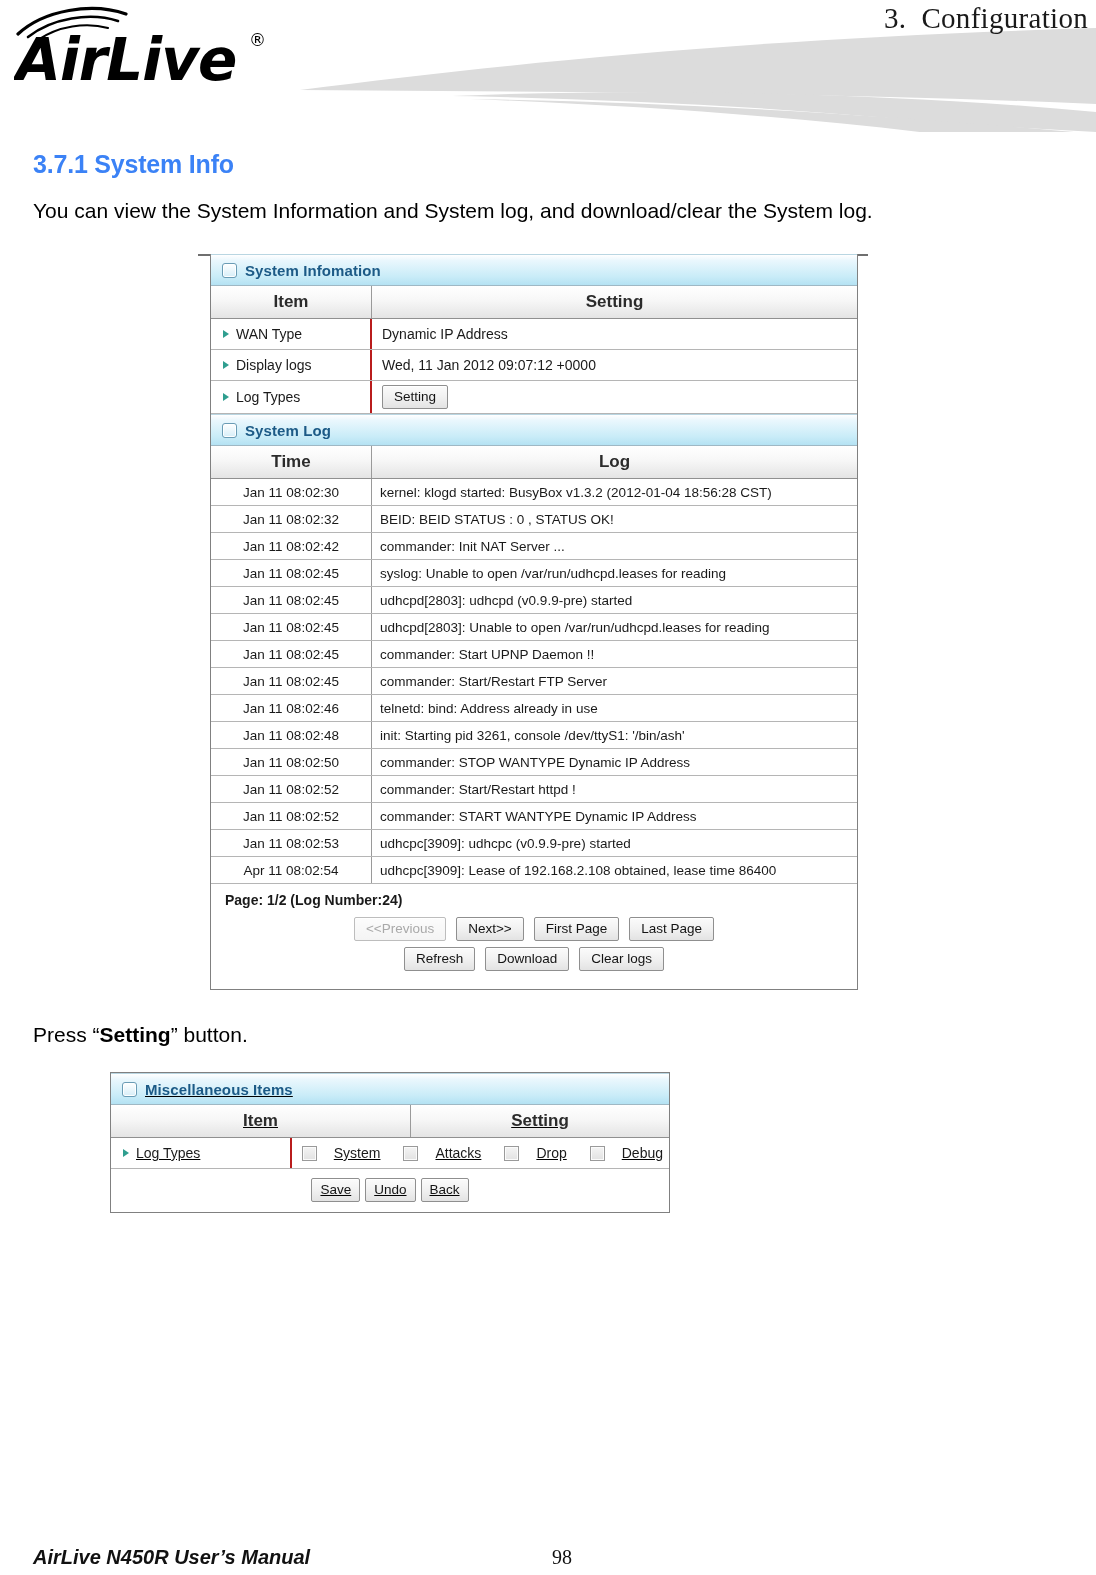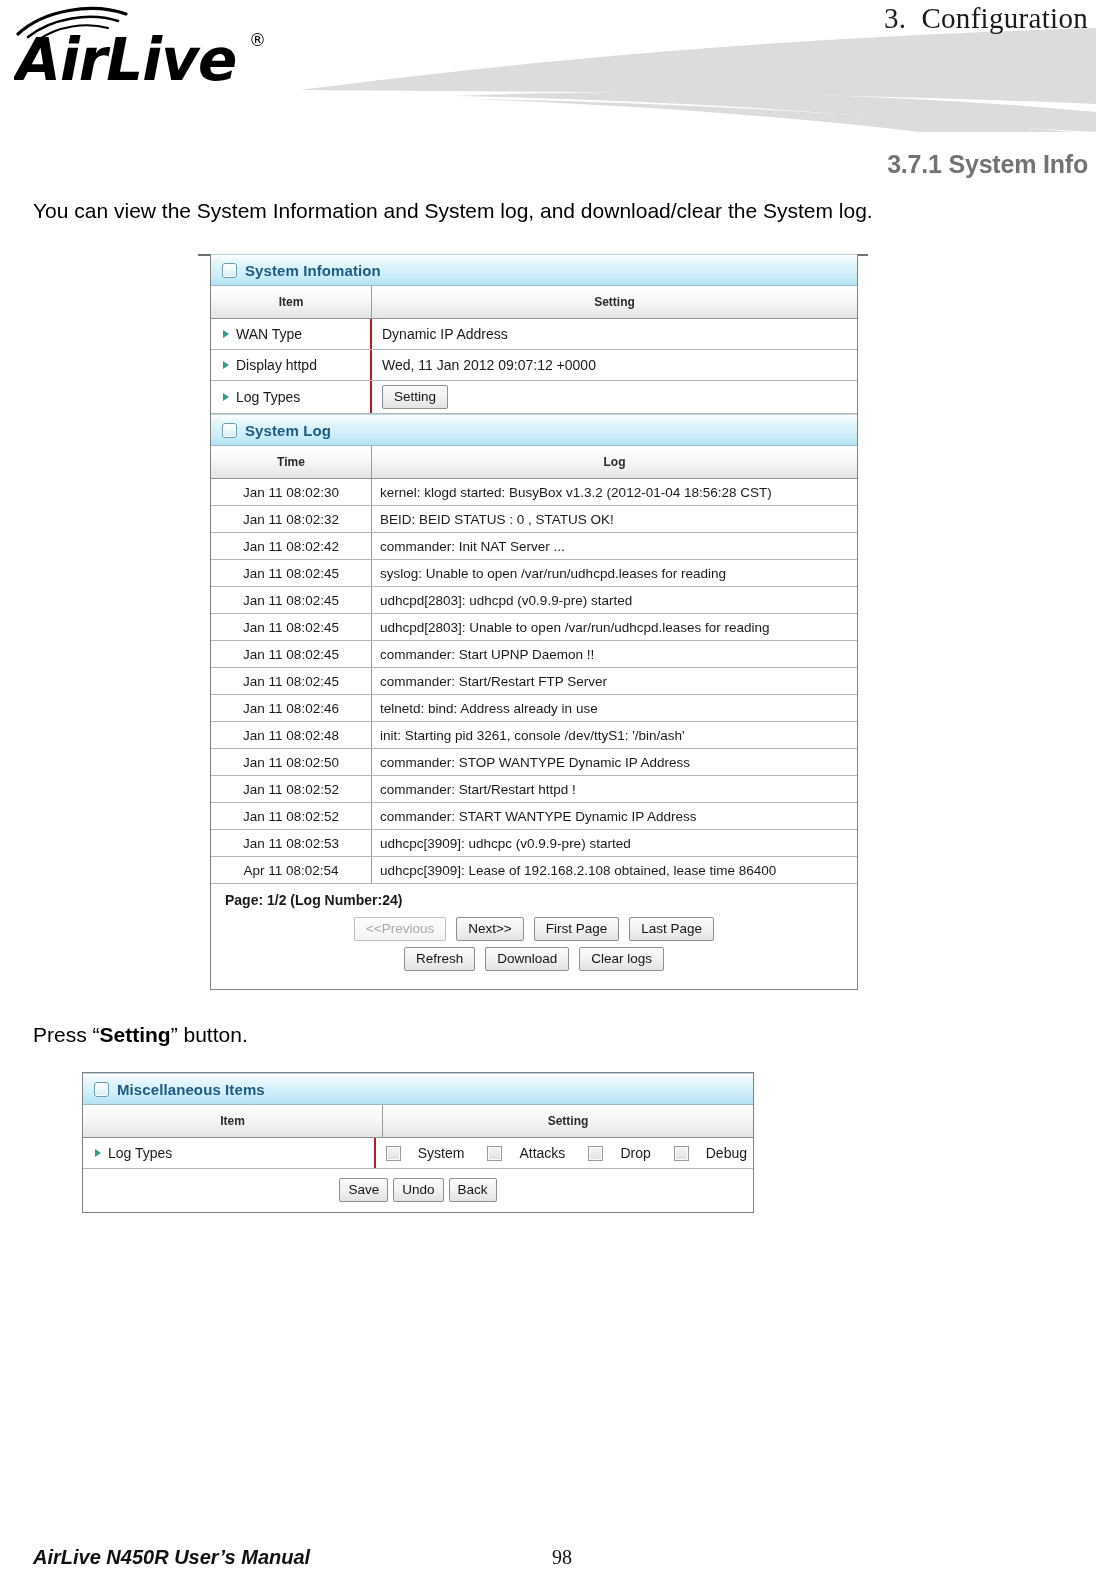--- a/index.html
+++ b/index.html
@@ -47,22 +47,21 @@
     height: 86px;
   }
   .logo-svg { display: block; }
 
   
   .section-title {
     margin: 18px 8px 0 33px;
     font-size: 25px;
     font-weight: bold;
     letter-spacing: -0.2px;
-    color: #737373;
-    text-align: right;
+    color: #3b82f6;
   }
   .intro-para {
     margin: 16px 36px 0 33px;
     font-size: 21px;
     line-height: 31px;
     text-align: justify;
     color: #000;
   }
   .press-para {
     margin: 30px 0 0 33px;
@@ -91,23 +90,24 @@
   .panel {
     position: relative;
     margin-left: 210px;
     width: 648px;
     border: 1px solid #808080;
     border-top: none;
     background: #ffffff;
     box-sizing: border-box;
   }
   .panel-2 {
-    margin-left: 82px;
-    width: 672px;
+    margin-left: 110px;
+    width: 560px;
     border-top: 1px solid #808080;
+    text-decoration: underline;
   }
 
   
   .sec-bar {
     height: 30px;
     display: flex;
     align-items: center;
     padding-left: 11px;
     background: linear-gradient(to bottom, #ffffff 0%, #eaf7fd 18%, #c9ecf8 72%, #b4e2f3 100%);
     border-bottom: 1px solid #9fb8c4;
@@ -134,21 +134,21 @@
   .tbl-head {
     display: flex;
     height: 32px;
     background: linear-gradient(to bottom, #ffffff 0%, #f7f7f7 45%, #e4e4e4 100%);
     border-bottom: 1px solid #909090;
   }
   .th {
     display: flex;
     align-items: center;
     justify-content: center;
-    font-size: 12px;
+    font-size: 17px;
     font-weight: bold;
     color: #2b2b2b;
     box-sizing: border-box;
   }
   .th-item { width: 161px; border-right: 1px solid #9a9a9a; }
   .th-setting { flex: 1; }
   .p2 .th-item { width: 300px; }
 
   
   .tbl-row {
@@ -361,21 +361,21 @@
       <div class="td-item">
         <span class="bullet"></span>
         <span>WAN Type</span>
       </div>
       <div class="td-setting">Dynamic IP Address</div>
     </div>
 
     <div class="tbl-row">
       <div class="td-item">
         <span class="bullet"></span>
-        <span>Display httpd</span>
+        <span>Display logs</span>
       </div>
       <div class="td-setting">Wed, 11 Jan 2012 09:07:12 +0000</div>
     </div>
 
     <div class="tbl-row">
       <div class="td-item">
         <span class="bullet"></span>
         <span>Log Types</span>
       </div>
       <div class="td-setting">

